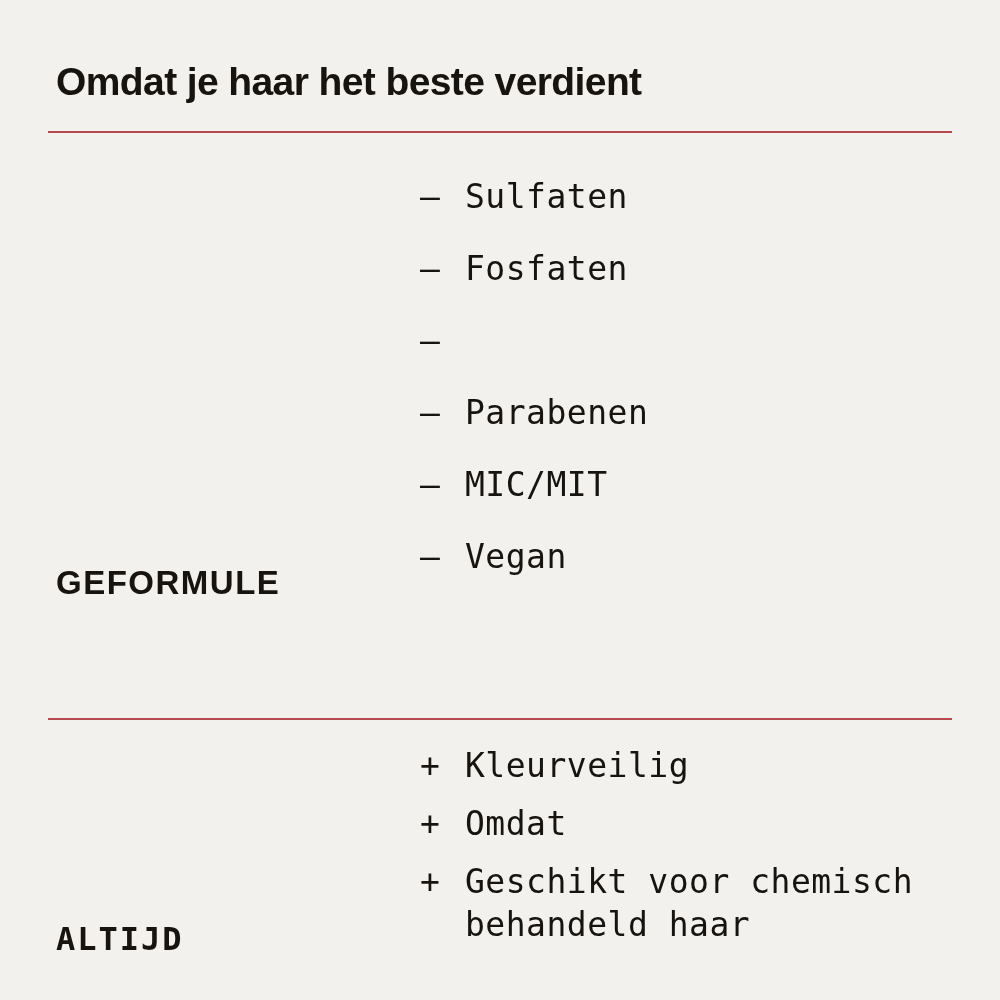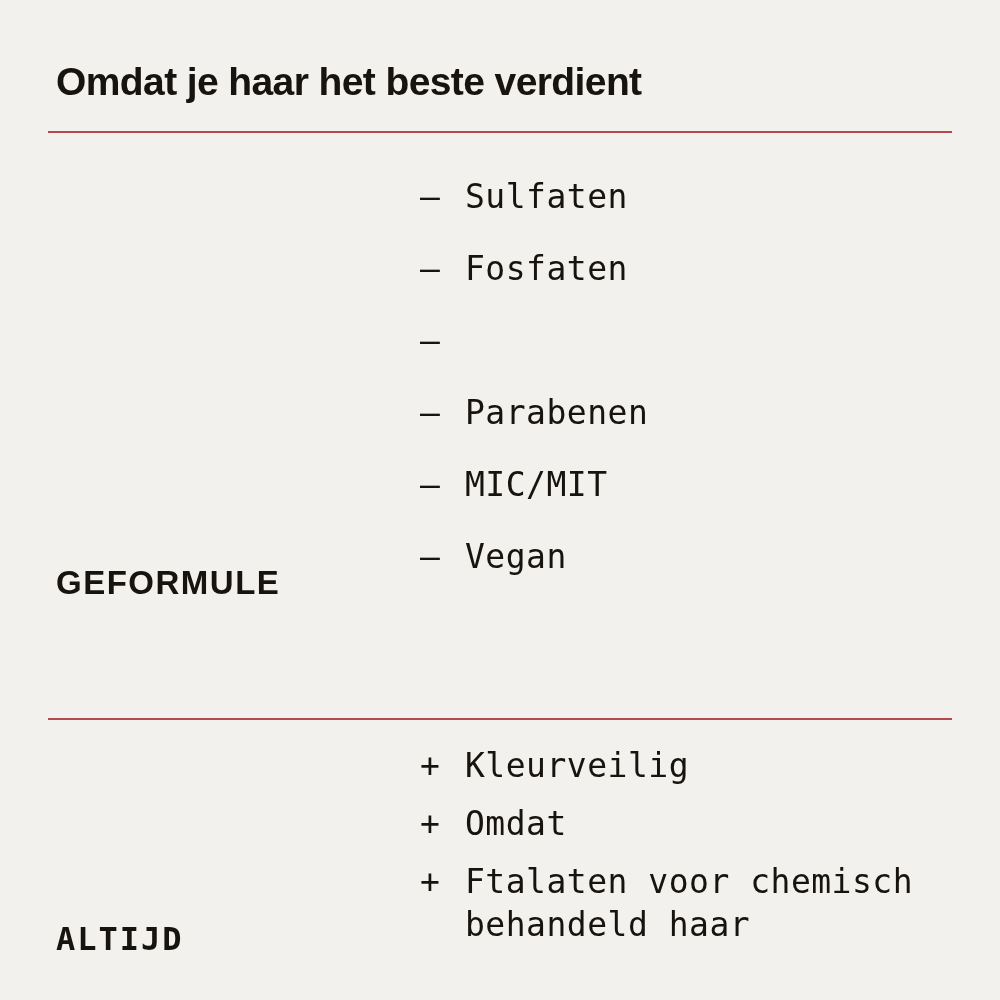--- a/index.html
+++ b/index.html
@@ -150,19 +150,19 @@
         <li>
           <span class="marker">+</span>
           <span class="item-text">Kleurveilig</span>
         </li>
         <li>
           <span class="marker">+</span>
           <span class="item-text">Omdat</span>
         </li>
         <li>
           <span class="marker">+</span>
-          <span class="item-text">Ftalaten voor chemisch behandeld haar</span>
+          <span class="item-text">Geschikt voor chemisch behandeld haar</span>
         </li>
       </ul>
     </div>
   </section>
 
 </div>
 
 </body></html>

